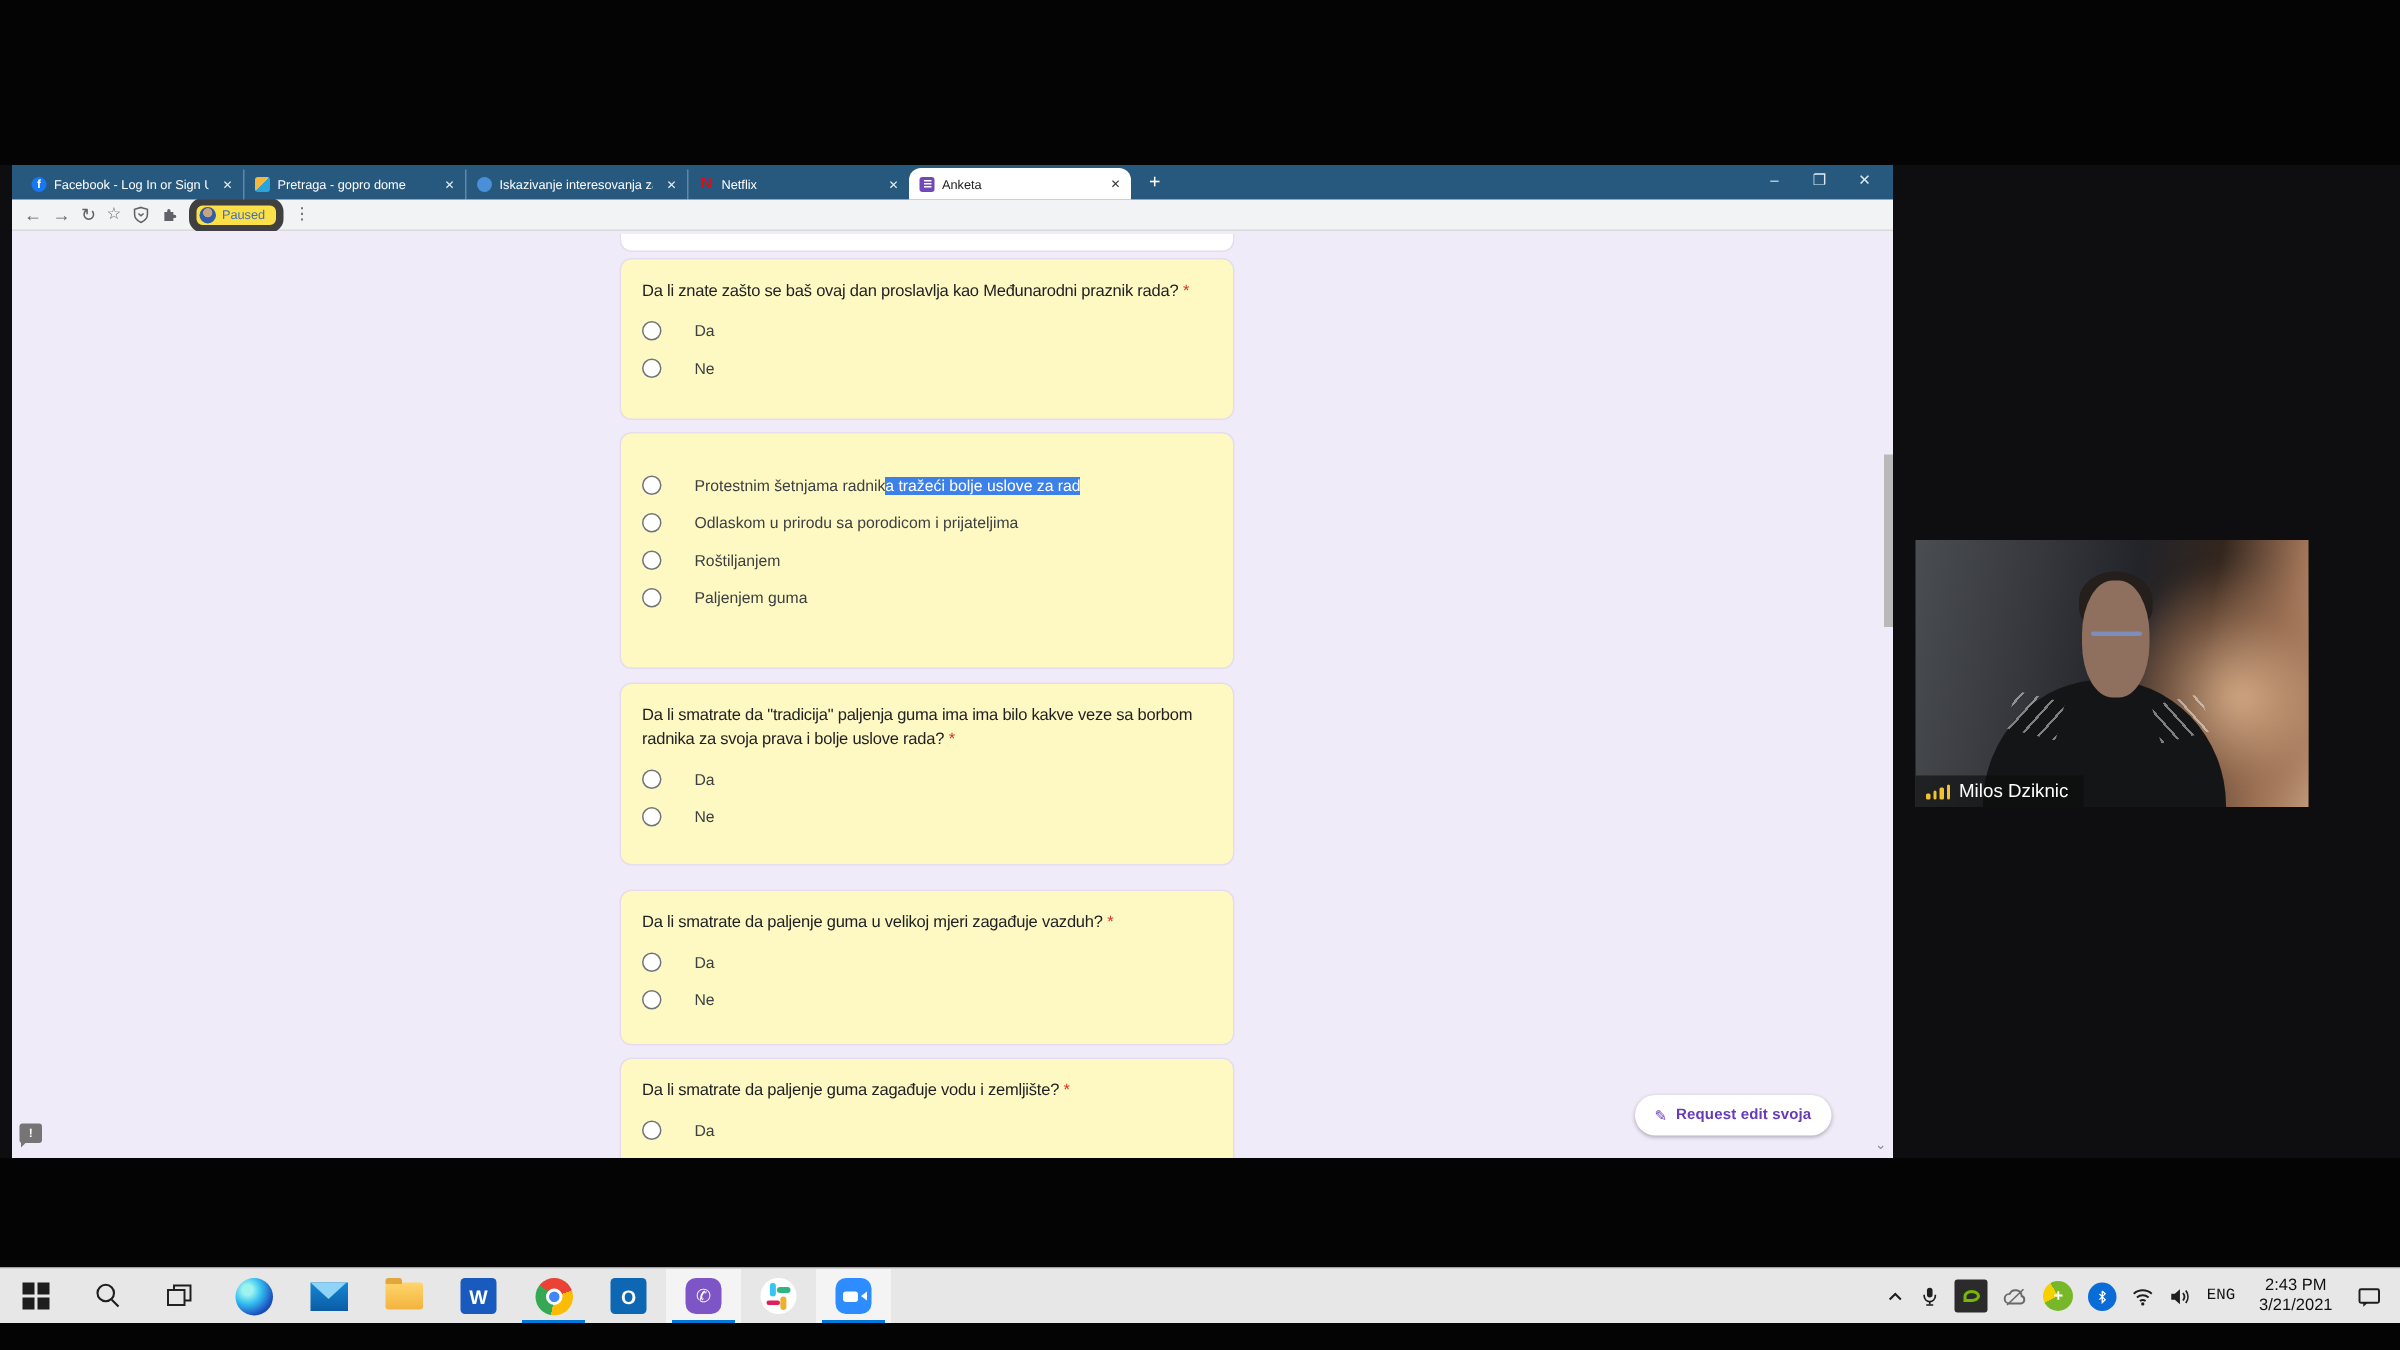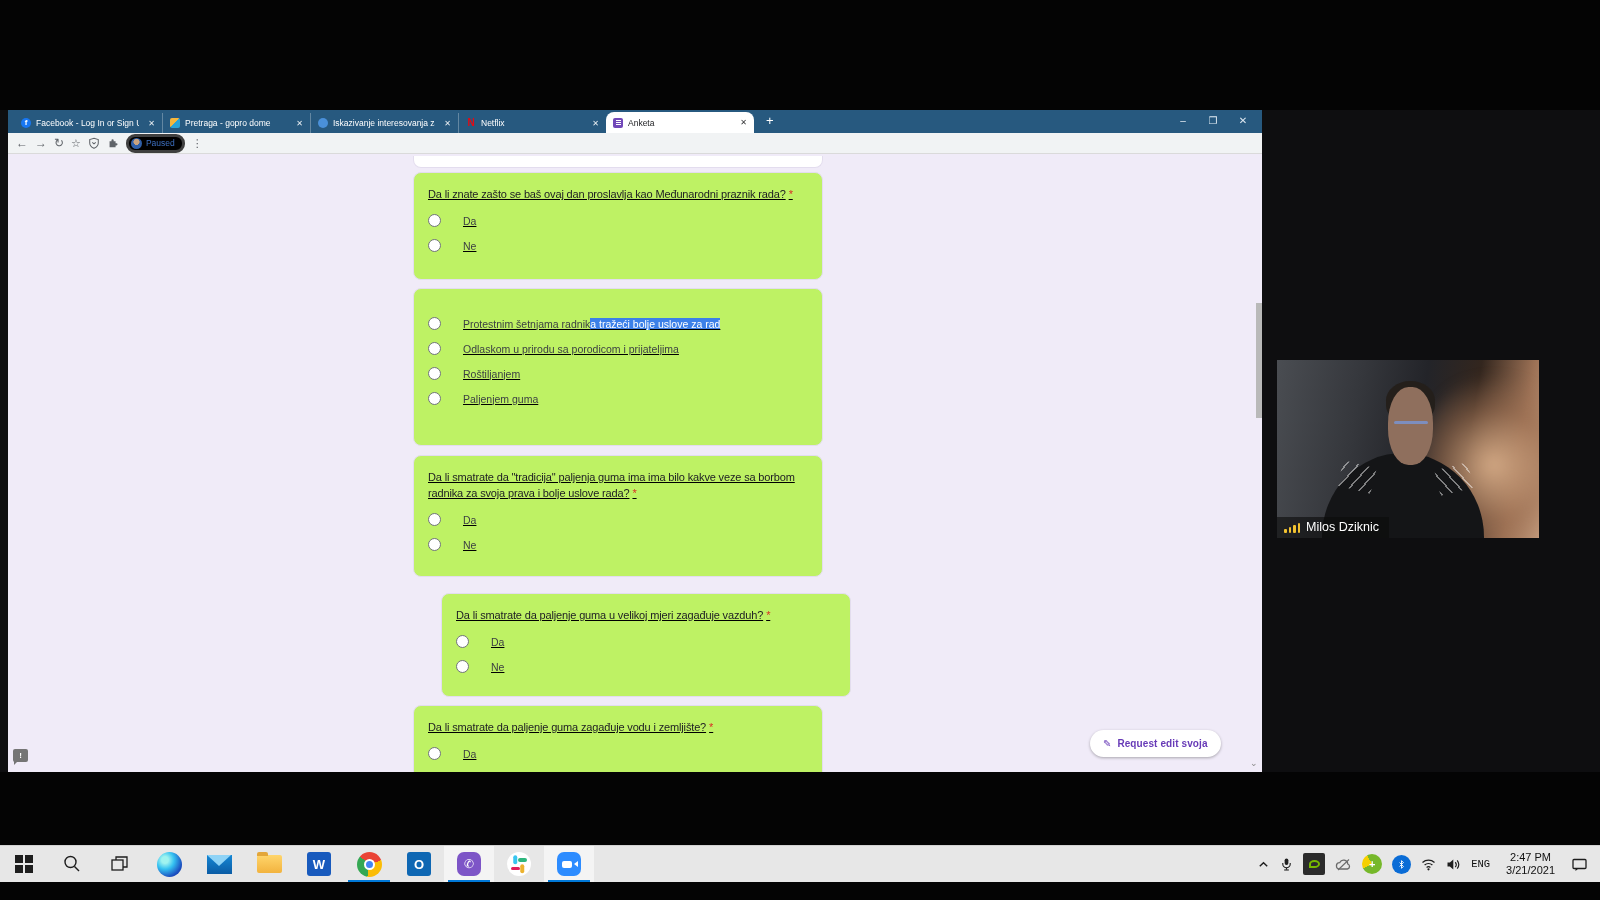--- a/index.html
+++ b/index.html
@@ -30,32 +30,32 @@
   .win-controls span{width:30px;text-align:center;font-size:10px;line-height:21px;}
 
   .toolbar{height:21px;background:#f1f3f4;border-bottom:1px solid #dadada;display:flex;align-items:center;
            padding:0 8px;box-sizing:border-box;gap:7px;}
   .nav-ic{color:#5f6368;font-size:12px;line-height:1;flex:none;}
   .omnibox{flex:1;height:15px;background:#fff;border:1px solid #dadce0;border-radius:8px;display:flex;
            align-items:center;gap:5px;padding:0 8px;min-width:0;}
   .omnibox .url{font-size:9px;color:#202124;white-space:nowrap;overflow:hidden;}
   .tb-right{display:flex;align-items:center;gap:7px;flex:none;}
   .tb-ic{color:#5f6368;font-size:11px;line-height:1;}
-  .paused-badge{display:flex;align-items:center;gap:4px;border:3px solid #404040;border-radius:9px;
-                padding:1px 7px 1px 2px;background:#000000;}
+  .paused-badge{display:flex;align-items:center;gap:4px;border:5px solid #404040;border-radius:9px;
+                padding:1px 7px 1px 2px;background:#fde047;}
   .paused-badge .avatar{width:11px;height:11px;border-radius:50%;
                 background:radial-gradient(circle at 50% 35%,#c9a27f 0 32%,#2f5fa8 36% 100%);}
   .paused-badge .p-txt{font-size:8.5px;color:#3d6fc0;}
 
   
   .page{position:absolute;left:0;top:44px;width:1254px;height:618px;background:#f0ebf8;overflow:hidden;}
   .partial-card{position:absolute;left:405px;top:2px;width:410px;height:12px;background:#fff;
                 border-radius:0 0 8px 8px;border:1px solid #e3ddee;border-top:none;box-sizing:border-box;}
-  .card{position:absolute;left:405px;width:410px;background:#bef264;border:1px solid #e3ddee;border-radius:8px;
-        box-sizing:border-box;padding:13px 14px;text-decoration:underline;}
+  .card{position:absolute;left:405px;width:410px;background:#fef9c3;border:1px solid #e3ddee;border-radius:8px;
+        box-sizing:border-box;padding:13px 14px;}
   .q-title{font-size:11px;letter-spacing:-0.15px;color:#202124;line-height:16px;}
   .req{color:#d93025;margin-left:3px;}
   .opt{display:flex;align-items:center;gap:10px;margin-top:12px;}
   .opt:first-of-type{margin-top:15px;}
   .radio{width:13px;height:13px;border:1.5px solid #717579;border-radius:50%;box-sizing:border-box;flex:none;background:#fff;}
   .opt-label{font-size:10.5px;color:#3c4043;padding-left:12px;}
   .sel{background:#3c80e8;color:#fff;}
   .report-btn{position:absolute;left:5px;top:595px;width:15px;height:13px;background:#757575;border-radius:2px;
               color:#fff;font-size:8px;font-weight:bold;text-align:center;line-height:13px;}
   .report-btn::after{content:"";position:absolute;left:1px;bottom:-3px;border-left:4px solid #757575;
@@ -240,21 +240,21 @@
             <div class="q-title"><span>Da li smatrate da "tradicija" paljenja guma ima ima bilo kakve veze sa borbom radnika za svoja prava i bolje uslove rada?</span><span class="req">*</span></div>
             <div class="opt">
               <span class="radio"></span>
               <span class="opt-label">Da</span>
             </div>
             <div class="opt">
               <span class="radio"></span>
               <span class="opt-label">Ne</span>
             </div>
           </div>
-          <div class="card" style="top: 439px; height: 104px; margin-left: 28px;">
+          <div class="card" style="top: 439px; height: 104px;">
             <div class="q-title"><span>Da li smatrate da paljenje guma u velikoj mjeri zagađuje vazduh?</span><span class="req">*</span></div>
             <div class="opt">
               <span class="radio"></span>
               <span class="opt-label">Da</span>
             </div>
             <div class="opt">
               <span class="radio"></span>
               <span class="opt-label">Ne</span>
             </div>
           </div>
@@ -378,21 +378,21 @@
         <path d="M5.6 9.4a3 3 0 0 1 3.8 0" fill="none" stroke="#1e1e1e" stroke-width="1.3"></path>
         <circle cx="7.5" cy="11.3" r="1.1" fill="#1e1e1e"></circle>
       </svg>
       <svg width="15" height="13" viewBox="0 0 15 13">
         <path d="M1.5 4.5h2.4l3.4-3v10l-3.4-3H1.5z" fill="#1e1e1e"></path>
         <path d="M9.3 4a4 4 0 0 1 0 5" fill="none" stroke="#1e1e1e" stroke-width="1.2"></path>
         <path d="M11.2 2.3a7 7 0 0 1 0 8.4" fill="none" stroke="#1e1e1e" stroke-width="1.2"></path>
       </svg>
       <span class="tray-txt">ENG</span>
       <div class="clock">
-        <div>2:47 PM</div>
+        <div>2:43 PM</div>
         <div>3/21/2021</div>
       </div>
       <svg width="17" height="15" viewBox="0 0 17 15">
         <rect x="2" y="2.5" width="13" height="9" rx="1" fill="none" stroke="#1e1e1e" stroke-width="1.3"></rect>
         <path d="M4.5 11.5v2.6l3-2.6" fill="#1e1e1e"></path>
       </svg>
     </div>
   </div>
 </div>
 

